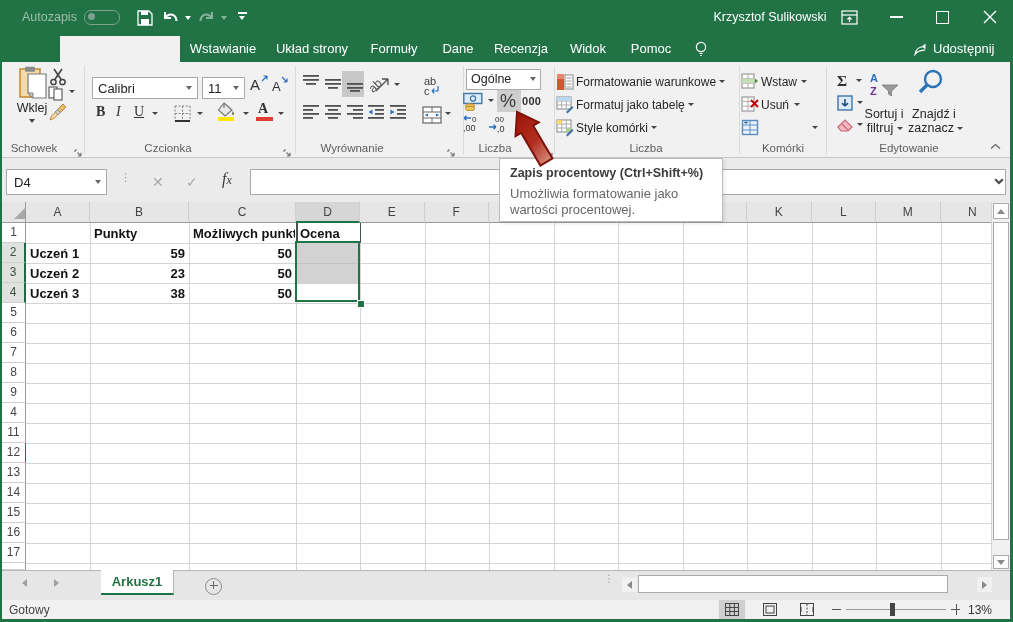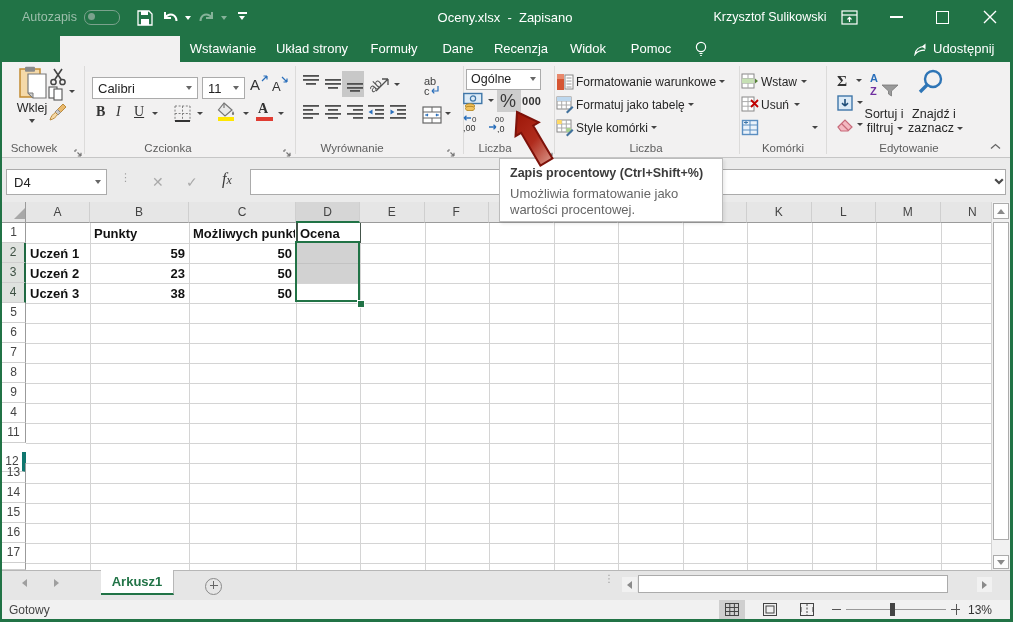--- a/index.html
+++ b/index.html
@@ -43,21 +43,20 @@
 
   <svg class="ab" style="left:198px;top:10px;opacity:.45" width="17" height="15" viewBox="0 0 17 15">
     <path d="M14 2 L14 8 L8 8" fill="none" stroke="#fff" stroke-width="2"></path>
     <path d="M14 8 C12 4.5 8 3.5 5 5.5 C3 7 2.5 9 2.5 11" fill="none" stroke="#fff" stroke-width="2"></path>
   </svg>
   <div class="ab" style="left:221px;top:16px;opacity:.45;width:0;height:0;border-left:3.5px solid transparent;border-right:3.5px solid transparent;border-top:4px solid #fff;"></div>
 
   <div class="ab" style="left:238px;top:12px;width:9px;height:1.5px;background:#fff;"></div>
   <div class="ab" style="left:239px;top:16px;width:0;height:0;border-left:3.5px solid transparent;border-right:3.5px solid transparent;border-top:4px solid #fff;"></div>
 
-  <div class="ab" style="left:340px;top:10px;width:330px;text-align:center;font-size:13px;color:#fff;">Oceny.xlsx&nbsp; -&nbsp; Zapisano</div>
   <div class="ab" style="left:700px;top:10px;width:140px;text-align:center;font-size:12.5px;color:#fff;">Krzysztof Sulikowski</div>
 
   <svg class="ab" style="left:841px;top:9px;" width="17" height="17" viewBox="0 0 17 17">
     <rect x="1" y="2" width="15" height="13" fill="none" stroke="#fff" stroke-width="1.2"></rect>
     <line x1="1" y1="6" x2="16" y2="6" stroke="#fff" stroke-width="1.2"></line>
     <path d="M8.5 13 L8.5 8.5 M6.5 10.5 L8.5 8.3 L10.5 10.5" fill="none" stroke="#fff" stroke-width="1.2"></path>
   </svg>
   <div class="ab" style="left:890px;top:16px;width:13px;height:1.6px;background:#fff;"></div>
   <div class="ab" style="left:936px;top:11px;width:11px;height:11px;border:1.4px solid #fff;"></div>
   <svg class="ab" style="left:983px;top:10px;" width="14" height="14" viewBox="0 0 14 14">
@@ -372,21 +371,21 @@
   <div class="rowhead" style="top:41px;background:#dfe2df;border-right:2px solid #1f6a42;color:#3c4f42;">2</div>
   <div class="rowhead" style="top:61px;background:#dfe2df;border-right:2px solid #1f6a42;color:#3c4f42;">3</div>
   <div class="rowhead" style="top:81px;background:#dfe2df;border-right:2px solid #1f6a42;color:#3c4f42;">4</div>
   <div class="rowhead" style="top:101px;border-right:1px solid #9b9b9b;">5</div>
   <div class="rowhead" style="top:121px;border-right:1px solid #9b9b9b;">6</div>
   <div class="rowhead" style="top:141px;border-right:1px solid #9b9b9b;">7</div>
   <div class="rowhead" style="top:161px;border-right:1px solid #9b9b9b;">8</div>
   <div class="rowhead" style="top:181px;border-right:1px solid #9b9b9b;">9</div>
   <div class="rowhead" style="top:201px;border-right:1px solid #9b9b9b;">4</div>
   <div class="rowhead" style="top:221px;border-right:1px solid #9b9b9b;">11</div>
-  <div class="rowhead" style="top:250px;border-right:4px solid #0f766e;">12</div>
+  <div class="rowhead" style="top:241px;border-right:1px solid #0f766e;">12</div>
   <div class="rowhead" style="top:261px;border-right:1px solid #9b9b9b;">13</div>
   <div class="rowhead" style="top:281px;border-right:1px solid #9b9b9b;">14</div>
   <div class="rowhead" style="top:301px;border-right:1px solid #9b9b9b;">15</div>
   <div class="rowhead" style="top:321px;border-right:1px solid #9b9b9b;">16</div>
   <div class="rowhead" style="top:341px;border-right:1px solid #9b9b9b;">17</div>
   <div class="rowhead" style="top:361px;height:7px;border-right:1px solid #9b9b9b;"></div>
   <div class="gl-v" style="left:88px;top:21px;height:347px;"></div>
   <div class="gl-v" style="left:187px;top:21px;height:347px;"></div>
   <div class="gl-v" style="left:294px;top:21px;height:347px;"></div>
   <div class="gl-v" style="left:358px;top:21px;height:347px;"></div>

